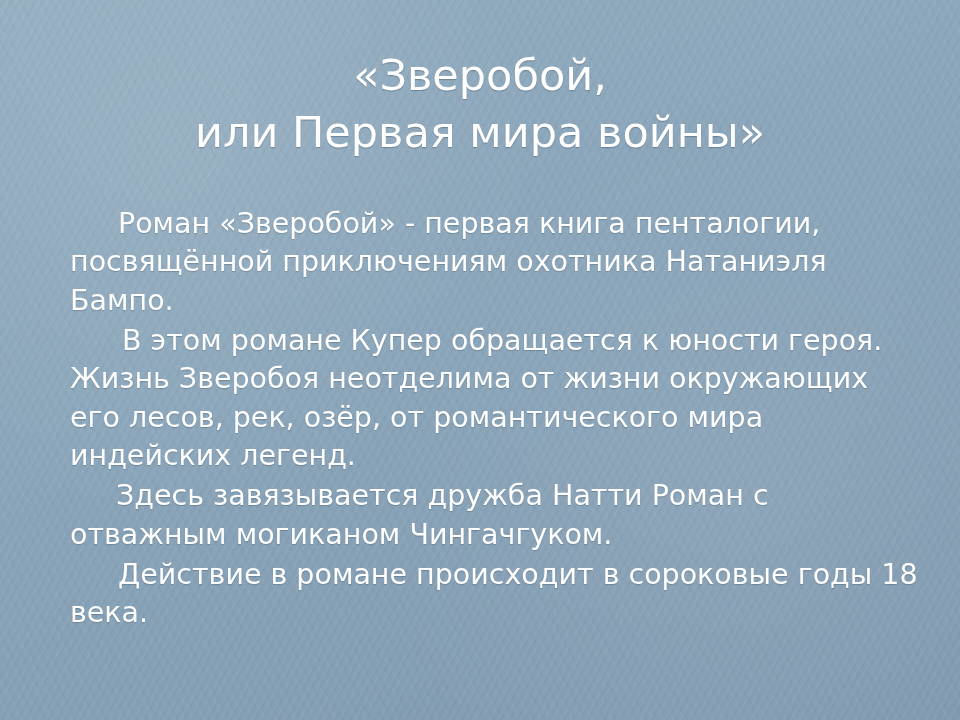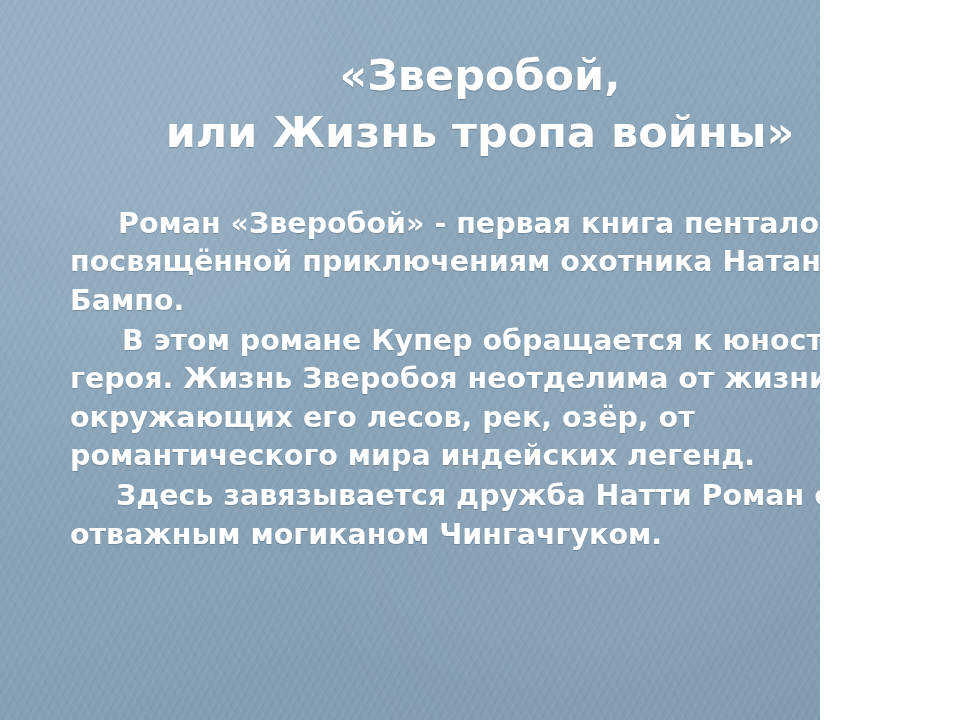--- a/index.html
+++ b/index.html
@@ -7,21 +7,21 @@
     padding: 0;
   }
   body {
     width: 960px;
     height: 720px;
     overflow: hidden;
     font-family: "DejaVu Sans", sans-serif;
   }
   .slide {
     position: relative;
-    width: 820px;
+    width: 960px;
     height: 720px;
     box-sizing: border-box;
     background-color: #8ca7bc;
     background-image:
       radial-gradient(circle at 18% 22%, rgba(255,255,255,0.09) 0%, rgba(255,255,255,0) 38%),
       radial-gradient(circle at 78% 70%, rgba(255,255,255,0.07) 0%, rgba(255,255,255,0) 42%),
       repeating-linear-gradient(118deg,
          rgba(255,255,255,0.040) 0px,
          rgba(255,255,255,0.040) 1px,
          rgba(0,0,0,0.000) 1px,
@@ -34,21 +34,20 @@
          rgba(255,255,255,0.030) 0px,
          rgba(255,255,255,0.030) 1px,
          rgba(0,0,0,0.000) 1px,
          rgba(0,0,0,0.000) 4px,
          rgba(0,0,0,0.022) 4px,
          rgba(0,0,0,0.022) 5px,
          rgba(255,255,255,0.000) 5px,
          rgba(255,255,255,0.000) 9px),
       linear-gradient(160deg, #93adc0 0%, #8aa5ba 45%, #8099af 100%);
     overflow: hidden;
-    font-weight: bold;
   }
   .title-block {
     position: absolute;
     left: 70px;
     top: 47px;
     width: 820px;
     text-align: center;
     color: #ffffff;
     font-size: 43px;
     line-height: 1.33;
@@ -78,22 +77,23 @@
   .para.p3 { text-indent: 46px; }
   .para.p4 { text-indent: 48px; }
 </style>
 </head>
 <body>
 
 <div class="slide">
 
   <div class="title-block">
     <span class="title-line">«Зверобой,</span>
-    <span class="title-line">или Жизнь тропа войны»</span>
+    <span class="title-line">или Первая мира войны»</span>
   </div>
 
   <div class="body-block">
     <p class="para p1">Роман «Зверобой» - первая книга пенталогии, посвящённой приключениям охотника Натаниэля Бампо.</p>
     <p class="para p2"> В этом романе Купер обращается к юности героя. Жизнь Зверобоя неотделима от жизни окружающих его лесов, рек, озёр, от романтического мира индейских легенд.</p>
     <p class="para p3">Здесь завязывается дружба Натти Роман с отважным могиканом Чингачгуком.</p>
+    <p class="para p4">Действие в романе происходит в сороковые годы 18 века.</p>
   </div>
 
 </div>
 
 </body></html>

